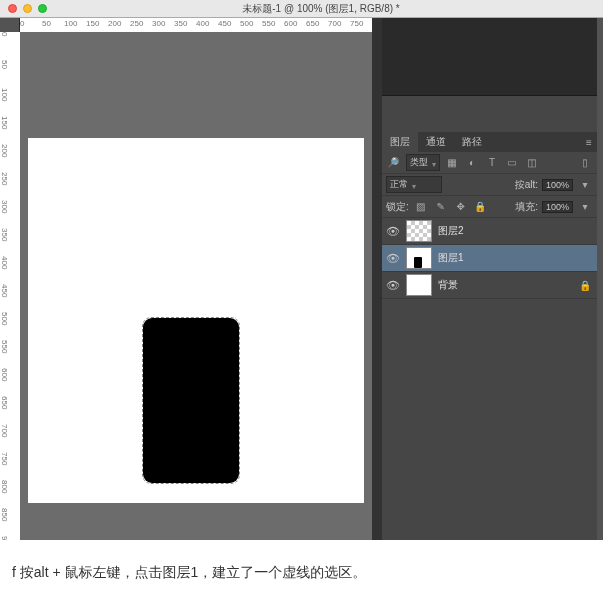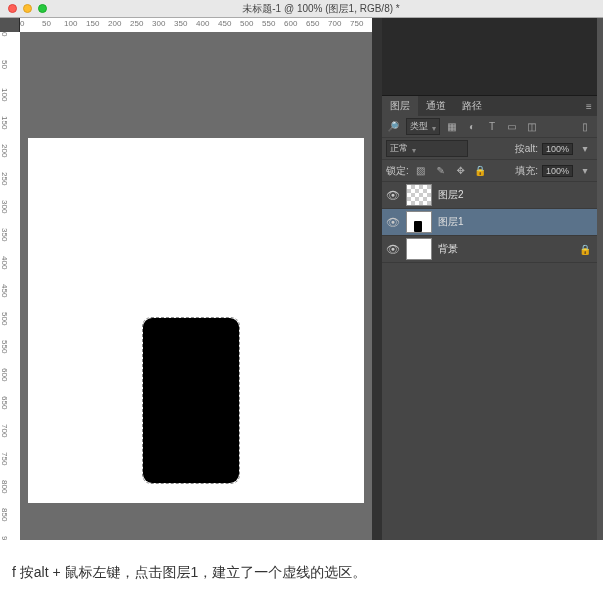--- a/index.html
+++ b/index.html
@@ -17,21 +17,21 @@
   .ruler-v { position: absolute; top: 14px; bottom: 0; left: 0; width: 20px; background: #fff; overflow: hidden; }
   .rv-tick { position: absolute; left: 0; font-size: 8px; color: #777; }
   .canvas-wrap { flex: 1; background: #6c6c6c; position: relative; max-width: 352px; }
   .ruler-h { height: 14px; background: #fff; position: relative; overflow: hidden; }
   .rh-tick { position: absolute; top: 1px; font-size: 8px; color: #777; }
   .artboard { position: absolute; top: 120px; left: 8px; width: 336px; height: 365px; background: #fff; }
   .shape { position: absolute; left: 115px; top: 180px; width: 96px; height: 165px; background: #000; border-radius: 9px; }
   .ants { position:absolute; inset:-1px; border-radius:9px; border:1px dashed #888; }
   .right { width: 225px; background: #464646; display: flex; }
   .gutter { width: 10px; background: #323232; }
-  .panels { flex: 1; display: flex; flex-direction: column; }
+  .panels { flex: 1; display: flex; flex-direction: column; gap: 36px; }
   .collapsed { height: 78px; background: #2a2a2a; border-bottom: 1px solid #1a1a1a; }
   .panel { background: #464646; color: #c8c8c8; font-size: 10px; }
   .tabs { display: flex; height: 20px; background: #383838; align-items: center; }
   .tab { padding: 0 8px; height: 100%; display:flex; align-items:center; cursor:pointer; }
   .tab.active { background: #464646; }
   .tab-sp { flex:1; }
   .panel-menu { width: 16px; text-align:center; color:#aaa; }
   .row { display: flex; align-items: center; height: 22px; padding: 0 4px; gap: 4px; border-bottom: 1px solid #3a3a3a; }
   .sel { background: #3a3a3a; border: 1px solid #2a2a2a; font-size: 9px; padding: 1px 3px; color: #c8c8c8; display:flex; align-items:flex-end; gap:4px; }
   .sel .chev { font-size:8px; color:#888; }
@@ -130,21 +130,21 @@
               </span>
             <span class="iconbtn">▦</span>
             <span class="iconbtn">◐</span>
             <span class="iconbtn">T</span>
             <span class="iconbtn">▭</span>
             <span class="iconbtn">◫</span>
             <span class="spacer"></span>
             <span class="iconbtn">▯</span>
           </div>
           <div class="row">
-            <span class="sel" style="width:82px">
+            <span class="sel" style="width:56px">
                 <span>正常</span>
                 <span class="chev">▾</span>
               </span>
             <span class="spacer"></span>
             <span>按alt:</span>
             <span class="pct">100%</span>
             <span class="iconbtn">▾</span>
           </div>
           <div class="row">
             <span>锁定:</span>

